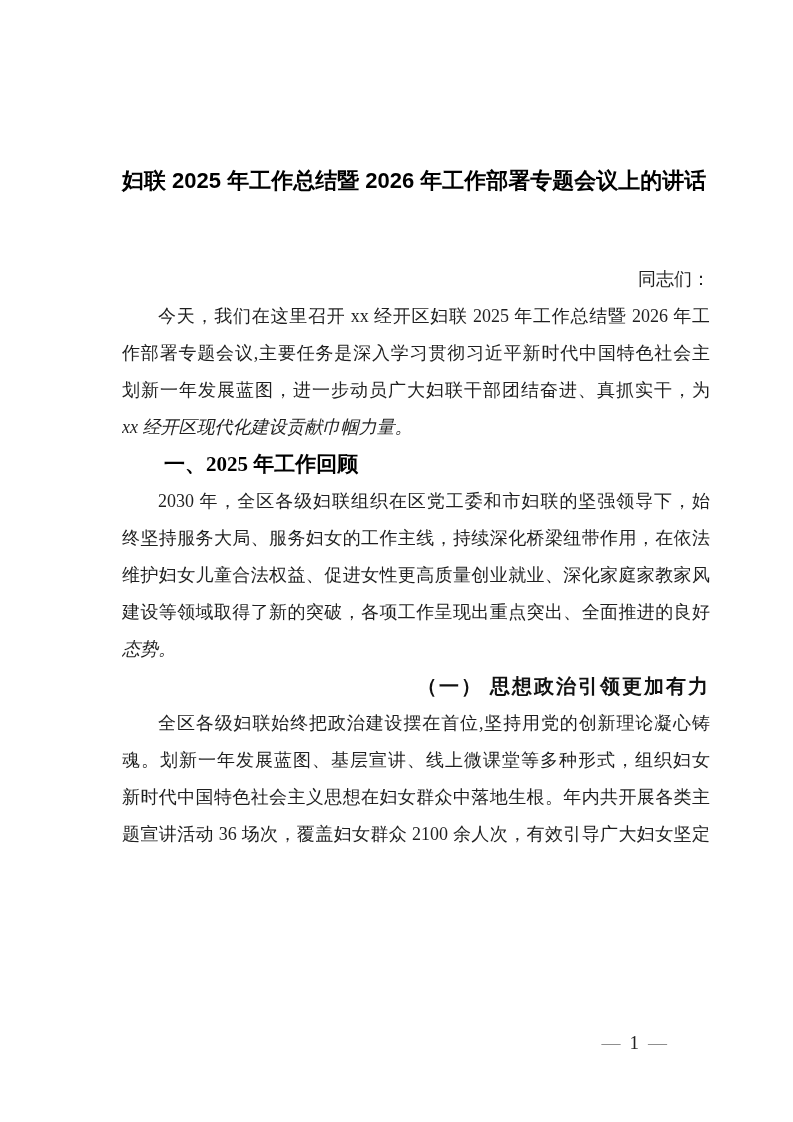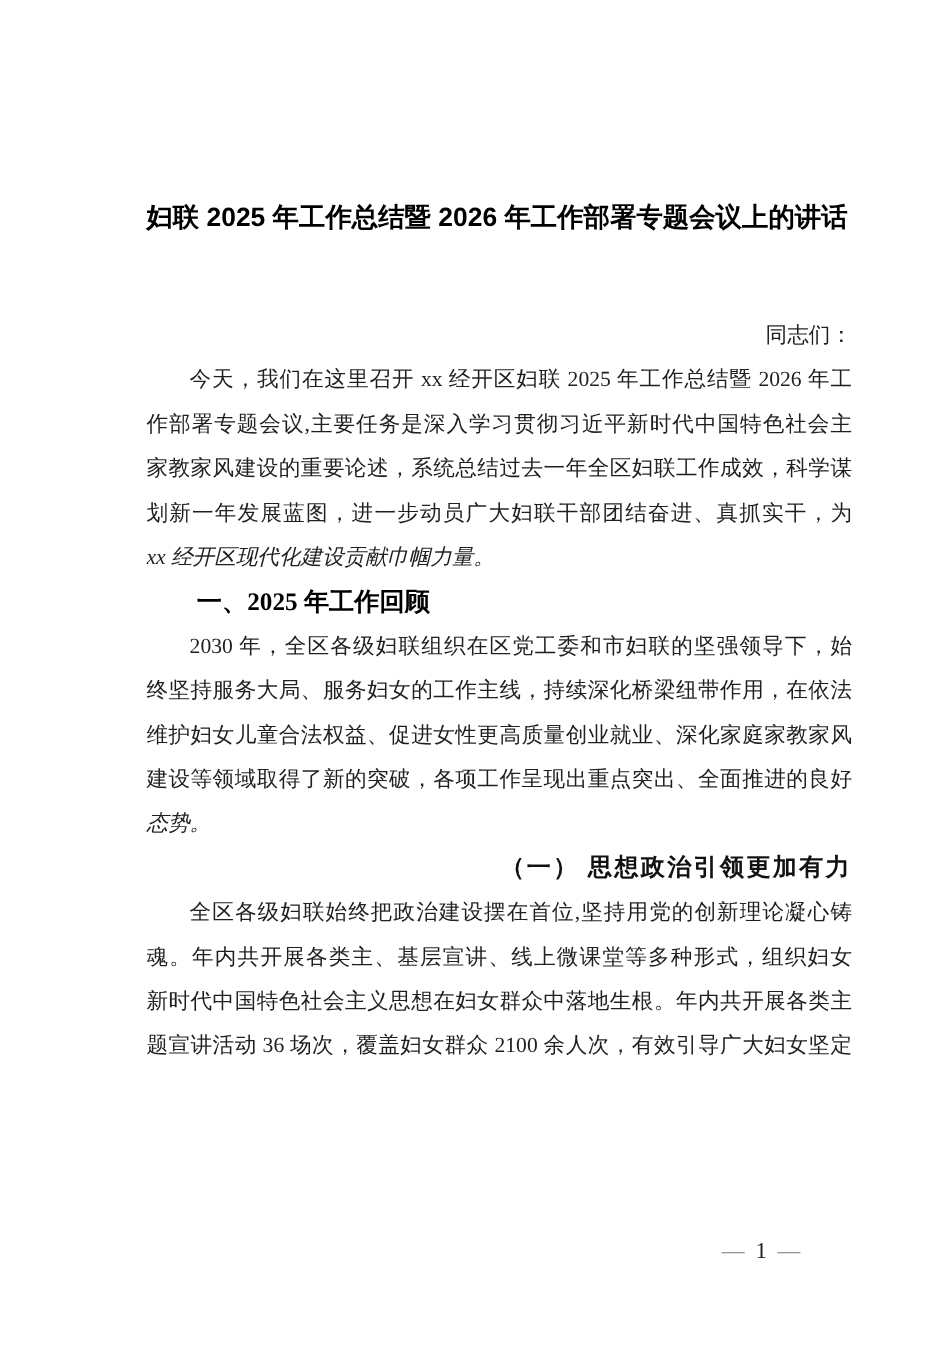--- a/index.html
+++ b/index.html
@@ -78,32 +78,31 @@
 </head>
 <body>
 
 <div class="page">
   <div class="content">
     <h1 class="title">妇联 2025 年工作总结暨 2026 年工作部署专题会议上的讲话</h1>
     <div id="blocks">
         <div class="line salutation">同志们：</div>
         <div class="line paragraph indent">今天，我们在这里召开 xx 经开区妇联 2025 年工作总结暨 2026 年工</div>
         <div class="line paragraph">作部署专题会议,主要任务是深入学习贯彻习近平新时代中国特色社会主</div>
-        <div class="line paragraph">家教家风建设的重要论述，系统总结过去一年全区妇联工作成效，科学谋</div>
         <div class="line paragraph">划新一年发展蓝图，进一步动员广大妇联干部团结奋进、真抓实干，为</div>
         <div class="line paragraph lastline">xx 经开区现代化建设贡献巾帼力量。</div>
         <div class="line heading">一、2025 年工作回顾</div>
         <div class="line paragraph indent">2030 年，全区各级妇联组织在区党工委和市妇联的坚强领导下，始</div>
         <div class="line paragraph">终坚持服务大局、服务妇女的工作主线，持续深化桥梁纽带作用，在依法</div>
         <div class="line paragraph">维护妇女儿童合法权益、促进女性更高质量创业就业、深化家庭家教家风</div>
         <div class="line paragraph">建设等领域取得了新的突破，各项工作呈现出重点突出、全面推进的良好</div>
         <div class="line paragraph lastline">态势。</div>
         <div class="line subheading">（一） 思想政治引领更加有力</div>
         <div class="line paragraph indent">全区各级妇联始终把政治建设摆在首位,坚持用党的创新理论凝心铸</div>
-        <div class="line paragraph">魂。年内共开展各类主、基层宣讲、线上微课堂等多种形式，组织妇女</div>
+        <div class="line paragraph">魂。划新一年发展蓝图、基层宣讲、线上微课堂等多种形式，组织妇女</div>
         <div class="line paragraph">新时代中国特色社会主义思想在妇女群众中落地生根。年内共开展各类主</div>
         <div class="line paragraph">题宣讲活动 36 场次，覆盖妇女群众 2100 余人次，有效引导广大妇女坚定</div>
       </div>
   </div>
   <div class="footer">
     <span class="dash">—</span><span class="num">1</span><span class="dash">—</span>
   </div>
 </div>
 
 </body></html>

